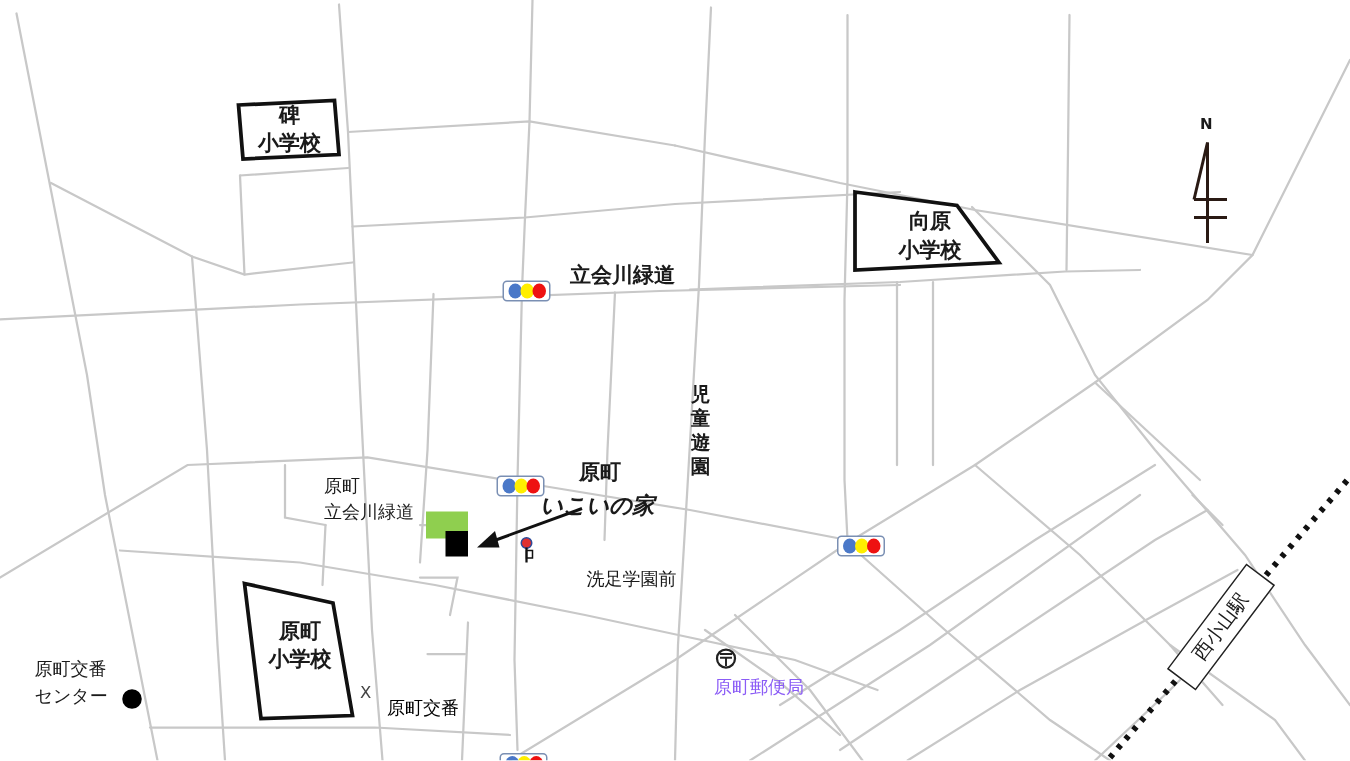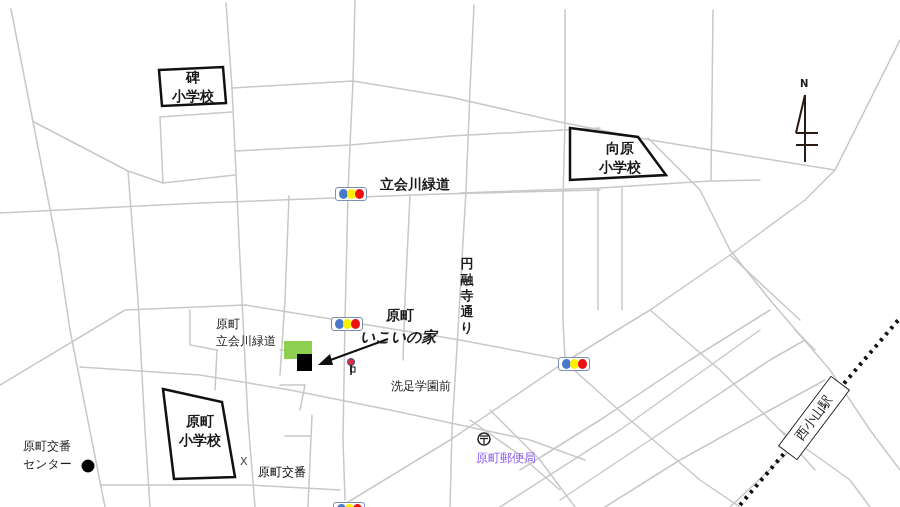--- a/index.html
+++ b/index.html
@@ -121,21 +121,21 @@
   <div class="school" style="left:570px; top:139px; width:60px;padding-left:20px;">
     <div>向原</div>
     <div>小学校</div>
   </div>
   <div class="school" style="left:170px; top:412px; width:60px;">
     <div>原町</div>
     <div>小学校</div>
   </div>
 
   <div class="lbl bold" style="left:380px; top:176px; font-size:14px;">立会川緑道</div>
-  <div class="vert" style="left:459px; top:256px;">円融寺通り</div>
+  <div class="vert" style="left:459px; top:256px;">児童遊園</div>
 
   <div class="signal" style="left:335px; top:187px;">
       <span style="background:#4a78c8"></span>
       <span style="background:#ffee00"></span>
       <span style="background:#ee1111"></span>
     </div>
   <div class="signal" style="left:331px; top:317px;">
       <span style="background:#4a78c8"></span>
       <span style="background:#ffee00"></span>
       <span style="background:#ee1111"></span>

